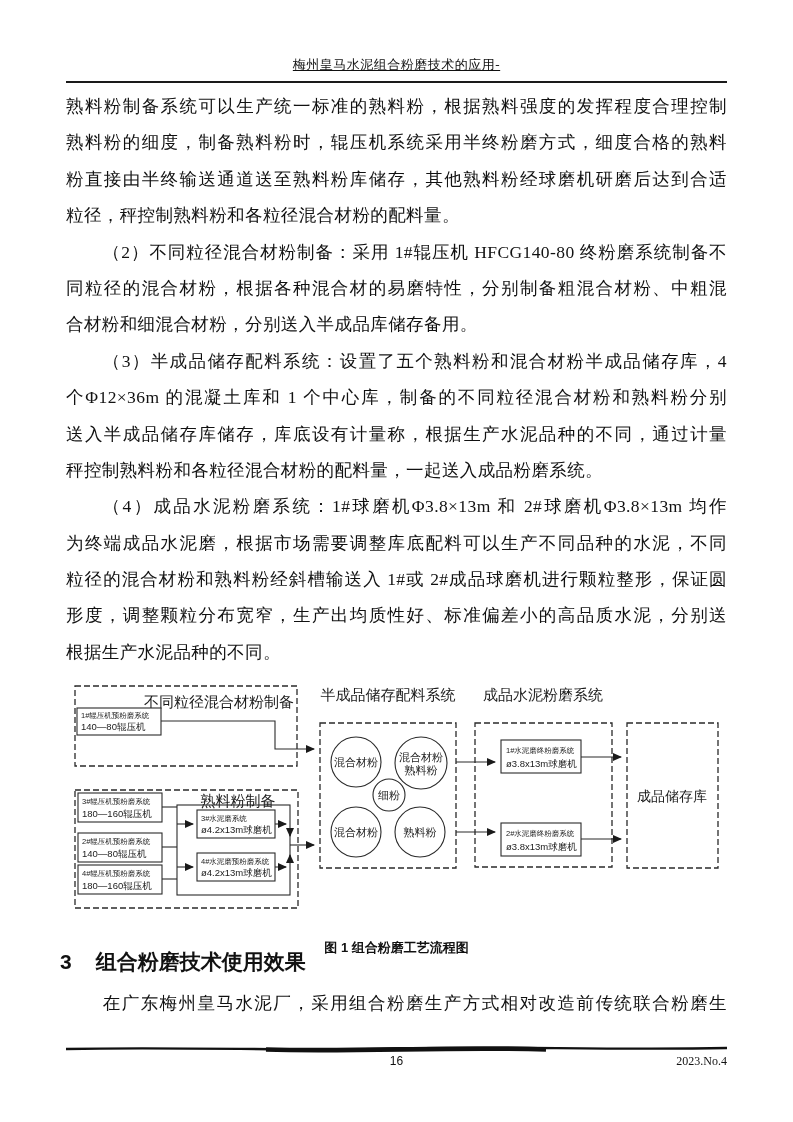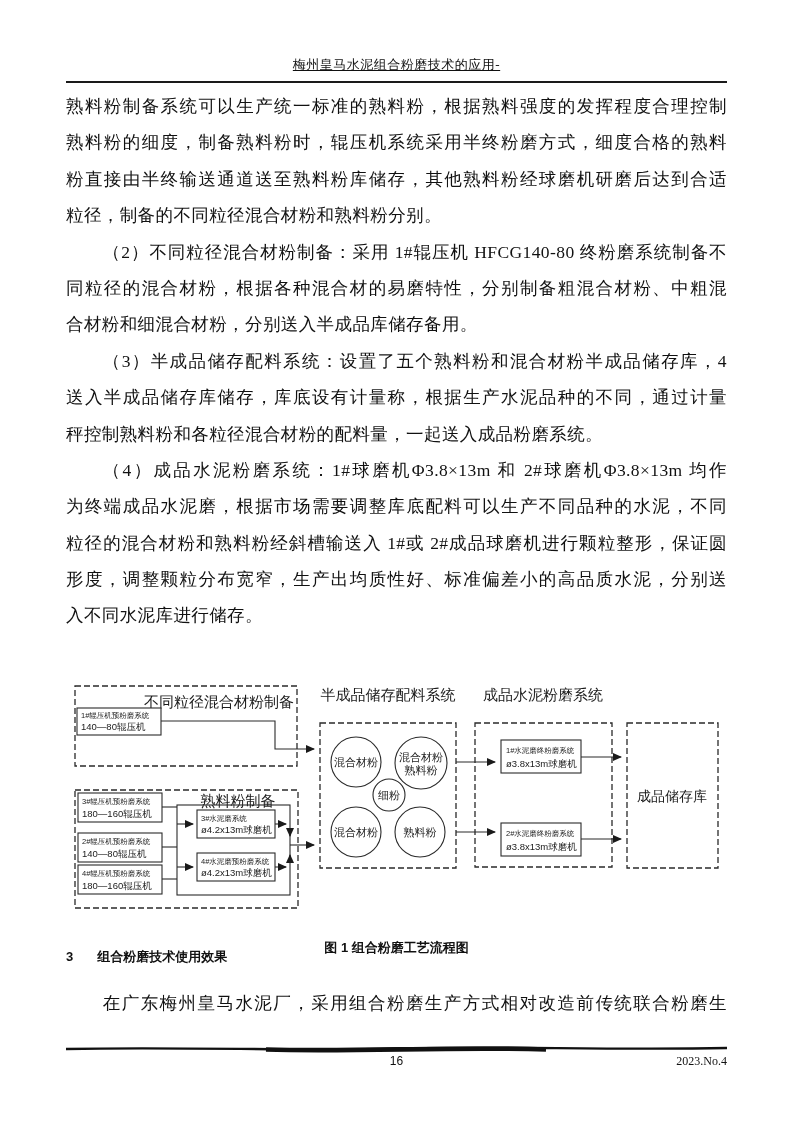--- a/index.html
+++ b/index.html
@@ -11,22 +11,22 @@
   .body-block{position:absolute;top:88px;left:66px;width:661px;}
   .bline{height:36.4px;line-height:36.4px;font-size:17.5px;letter-spacing:0.4px;
         overflow:hidden;white-space:normal;}
   .bline.j{text-align:justify;text-align-last:justify;}
   .bline.l{text-align:left;}
   .bline.ind{text-indent:2.1em;font-family:Liberation Serif, serif;}
   .figure-wrap{position:absolute;top:680px;left:70px;width:670px;height:238px;}
   .figure-wrap svg{display:block;}
   .fig-caption{position:absolute;top:920px;left:0;width:793px;text-align:center;
         font-family:"Liberation Sans","DejaVu Sans",sans-serif;font-weight:bold;font-size:13px;margin-top:19px;}
-  .sec-heading{position:absolute;top:948px;left:66px;width:661px;
-        font-family:"Liberation Sans","DejaVu Sans",sans-serif;font-weight:bold;font-size:13px;}
+  .sec-heading{position:absolute;top:948px;left:60px;width:661px;
+        font-family:"Liberation Sans","DejaVu Sans",sans-serif;font-weight:bold;font-size:21px;}
   .sec-heading .num{margin-right:24px;}
   .sec-para{position:absolute;top:985px;left:66px;width:661px;font-size:17.5px;
         letter-spacing:0.4px;line-height:36.4px;text-indent:2.1em;
         text-align:justify;text-align-last:justify;overflow:hidden;height:37px;font-family:Liberation Serif, serif;}
   .footer-rule{position:absolute;top:1044px;left:66px;}
   .footer-page{position:absolute;top:1054px;left:0;width:793px;text-align:center;
         font-family:"Liberation Sans","DejaVu Sans",sans-serif;font-size:12px;}
   .footer-issue{position:absolute;top:1054px;right:66px;
         font-family:Liberation Serif, serif;font-size:12px;}
   
@@ -46,32 +46,33 @@
 
 <div class="page">
 
   <div class="header-title">梅州皇马水泥组合粉磨技术的应用-</div>
   <div class="header-rule"></div>
 
   <div class="body-block">
       <div class="bline j">熟料粉制备系统可以生产统一标准的熟料粉，根据熟料强度的发挥程度合理控制</div>
       <div class="bline j">熟料粉的细度，制备熟料粉时，辊压机系统采用半终粉磨方式，细度合格的熟料</div>
       <div class="bline j">粉直接由半终输送通道送至熟料粉库储存，其他熟料粉经球磨机研磨后达到合适</div>
-      <div class="bline l">粒径，制备的不同粒径混合材粉和熟料粉分别。</div>
+      <div class="bline l">粒径，秤控制熟料粉和各粒径混合材粉的配料量。</div>
       <div class="bline j ind">（2）不同粒径混合材粉制备：采用 1#辊压机 HFCG140-80 终粉磨系统制备不</div>
       <div class="bline j">同粒径的混合材粉，根据各种混合材的易磨特性，分别制备粗混合材粉、中粗混</div>
       <div class="bline l">合材粉和细混合材粉，分别送入半成品库储存备用。</div>
       <div class="bline j ind">（3）半成品储存配料系统：设置了五个熟料粉和混合材粉半成品储存库，4</div>
+      <div class="bline j">个Φ12×36m 的混凝土库和 1 个中心库，制备的不同粒径混合材粉和熟料粉分别</div>
       <div class="bline j">送入半成品储存库储存，库底设有计量称，根据生产水泥品种的不同，通过计量</div>
       <div class="bline l">秤控制熟料粉和各粒径混合材粉的配料量，一起送入成品粉磨系统。</div>
       <div class="bline j ind">（4）成品水泥粉磨系统：1#球磨机Φ3.8×13m 和 2#球磨机Φ3.8×13m 均作</div>
       <div class="bline j">为终端成品水泥磨，根据市场需要调整库底配料可以生产不同品种的水泥，不同</div>
       <div class="bline j">粒径的混合材粉和熟料粉经斜槽输送入 1#或 2#成品球磨机进行颗粒整形，保证圆</div>
       <div class="bline j">形度，调整颗粒分布宽窄，生产出均质性好、标准偏差小的高品质水泥，分别送</div>
-      <div class="bline l">入不同水泥库进行储存。</div>
+      <div class="bline l">根据生产水泥品种的不同。</div>
     </div>
 
   <div class="figure-wrap">
     <svg width="670" height="238" viewBox="0 0 670 238">
       <defs>
         <marker id="ah" markerWidth="9" markerHeight="8" refX="8" refY="4" orient="auto" markerUnits="userSpaceOnUse">
           <path d="M0,0 L9,4 L0,8 Z" fill="#1a1a1a"></path>
         </marker>
       </defs>
 

